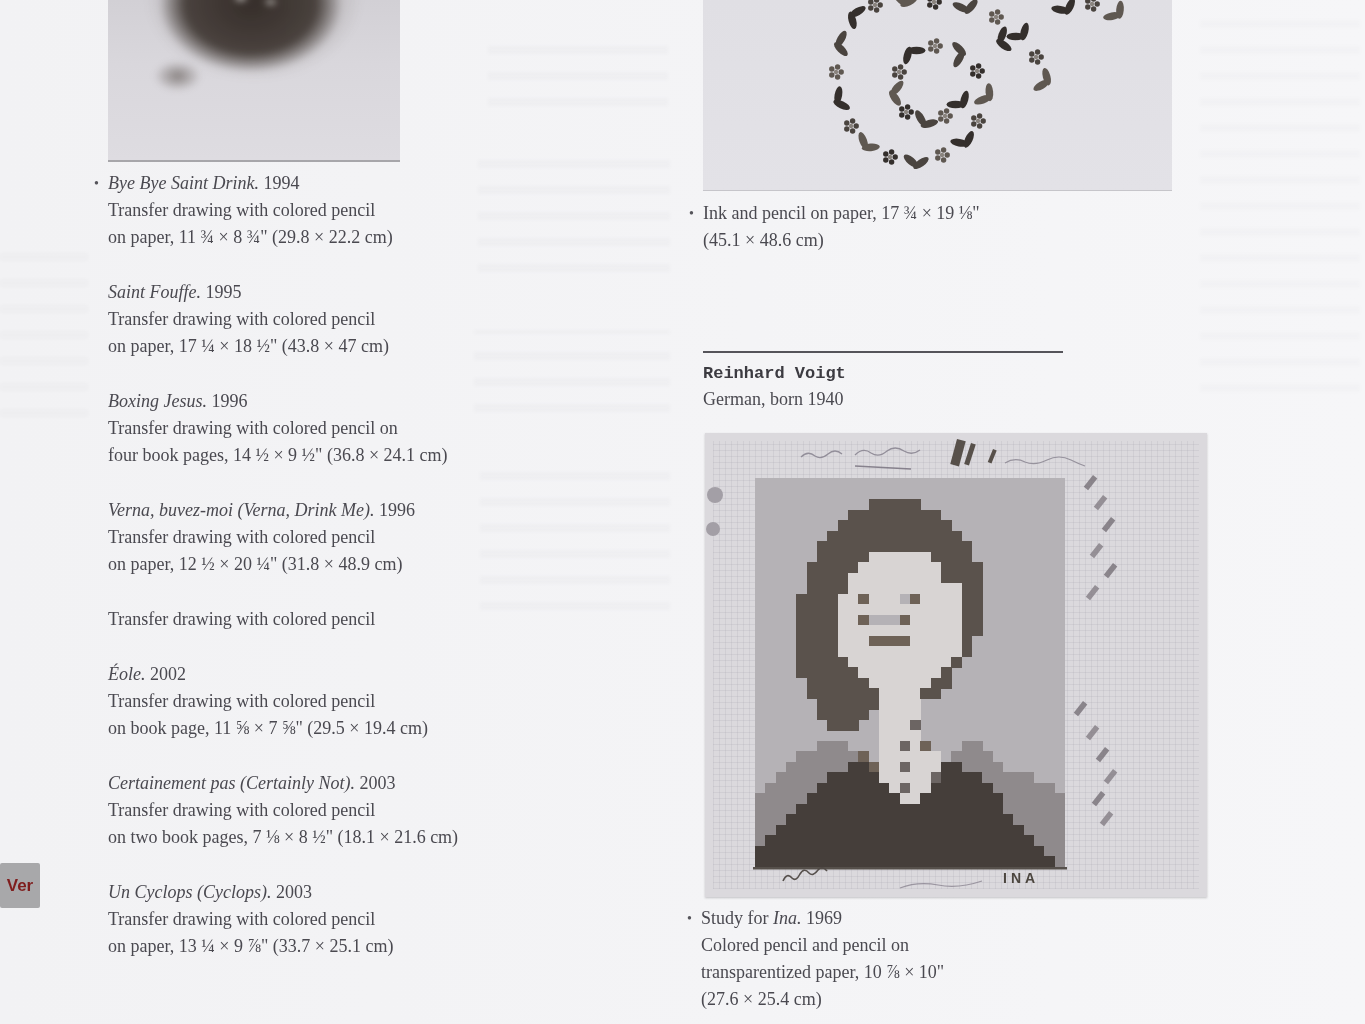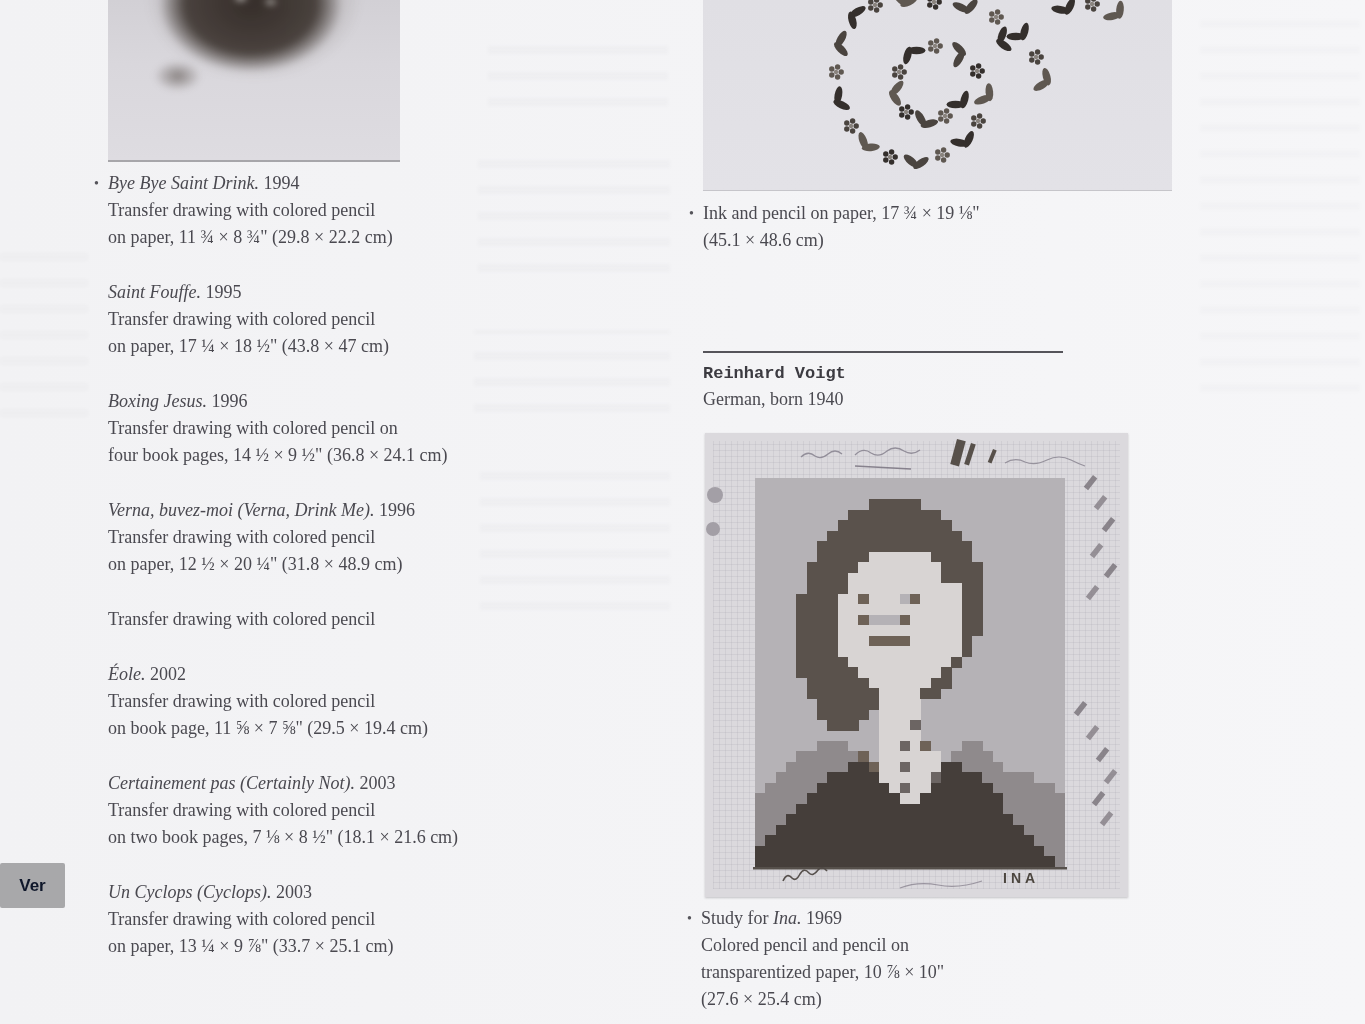--- a/index.html
+++ b/index.html
@@ -34,31 +34,31 @@
   .t-roman{font-style:normal;}
   .t-year{font-style:normal;}
   .entry .line{white-space:nowrap;}
   
   #divider{position:absolute;left:703px;top:351px;width:360px;height:2px;background:#55545a;}
   #artist-name{position:absolute;left:703px;top:364px;
     font-family:Liberation Mono, monospace;
     font-weight:bold;font-size:17px;color:#3c3b41;}
   #artist-bio{position:absolute;left:703px;top:389px;font-size:18px;}
   
-  #ina{left:705px;top:433px;width:423px;height:464px;
+  #ina{left:705px;top:433px;width:502px;height:464px;
     background:#dbd9dd;
     box-shadow:0 1px 2px rgba(100,98,104,.35);}
   #ina .gridpaper{position:absolute;left:8px;top:8px;right:8px;bottom:8px;
     background:
       repeating-linear-gradient(0deg, rgba(128,126,140,.12) 0 1px, transparent 1px 6px),
       repeating-linear-gradient(90deg, rgba(128,126,140,.12) 0 1px, transparent 1px 6px);}
   #ina svg{position:absolute;left:0;top:0;}
   
-  #ver{position:absolute;left:0;top:863px;width:65px;height:45px;
-    background:#a8a8aa;color:#0f172a;border-radius:2px;
+  #ver{position:absolute;left:0;top:863px;width:40px;height:45px;
+    background:#a8a8aa;color:#7f1d1d;border-radius:2px;
     font-family:"Liberation Sans","DejaVu Sans",sans-serif;font-weight:bold;font-size:17px;
     display:flex;align-items:center;justify-content:center;cursor:pointer;}
   
   .ghost{position:absolute;pointer-events:none;opacity:.55;filter:blur(1.5px);
     background:repeating-linear-gradient(0deg, transparent 0 18px, rgba(118,118,134,.07) 18px 26px);}
   #g1{left:488px;top:28px;width:180px;height:96px;}
   #g2{left:478px;top:150px;width:192px;height:140px;}
   #g3{left:474px;top:330px;width:196px;height:100px;}
   #g4{left:480px;top:468px;width:190px;height:160px;}
   #g5{left:1200px;top:10px;width:160px;height:400px;opacity:.4;}

